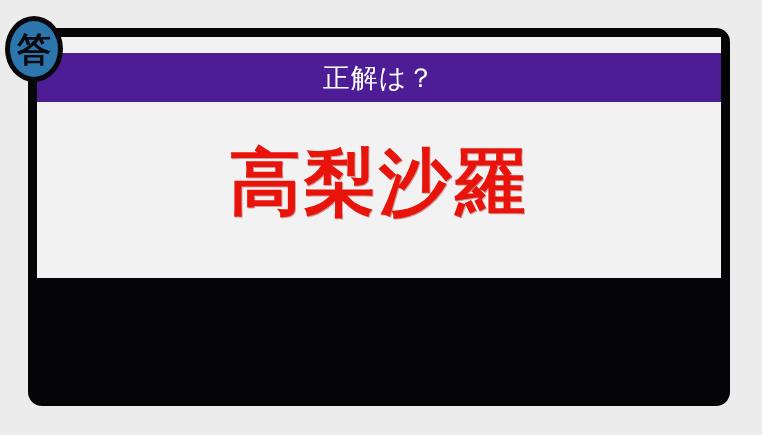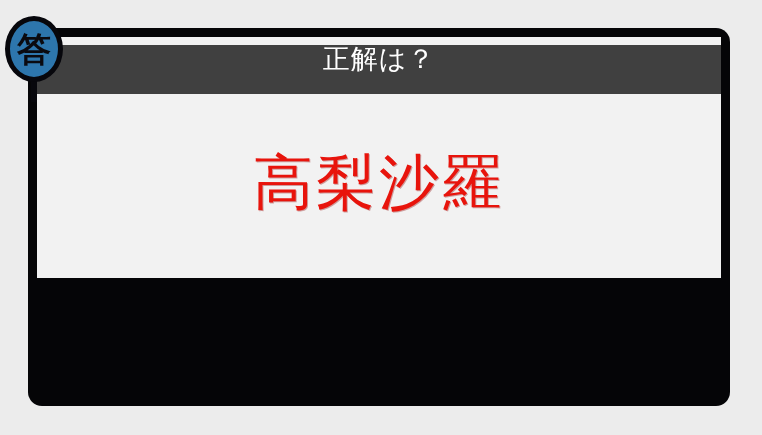--- a/index.html
+++ b/index.html
@@ -36,26 +36,26 @@
     height: 241px;
     background: #f2f2f2;
     overflow: hidden;
     box-sizing: border-box;
   }
 
   
   #header-bar {
     position: absolute;
     left: 0;
-    top: 8px;
+    top: 16px;
     width: 100%;
     height: 49px;
-    background: #404040;
+    background: #4c1d95;
     display: flex;
-    align-items: flex-start;
+    align-items: center;
     justify-content: center;
     box-sizing: border-box;
   }
   #header-title {
     color: #ffffff;
     font-size: 27px;
     letter-spacing: 1px;
     line-height: 1;
     font-weight: 400;
     white-space: nowrap;
@@ -68,22 +68,22 @@
     top: 49px;
     width: 100%;
     height: 192px;
     display: flex;
     align-items: center;
     justify-content: center;
     box-sizing: border-box;
   }
   #answer-text {
     color: #e8140c;
-    font-size: 60px;
-    font-weight: normal;
+    font-size: 72px;
+    font-weight: bold;
     letter-spacing: 3px;
     line-height: 1;
     white-space: nowrap;
     text-shadow: 1px 1px 0 rgba(140,0,0,0.35);
   }
 
   
   #caption-block {
     position: absolute;
     left: 9px;

